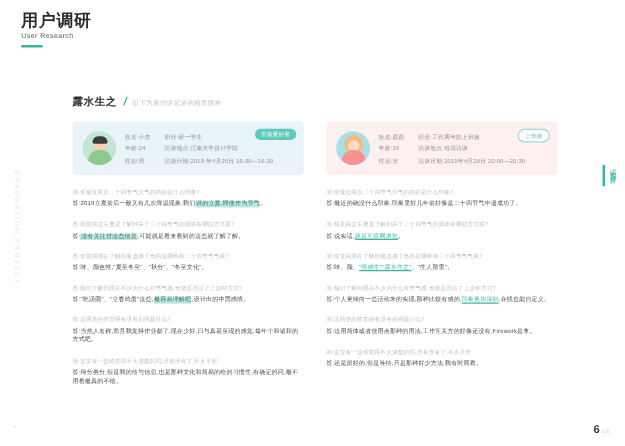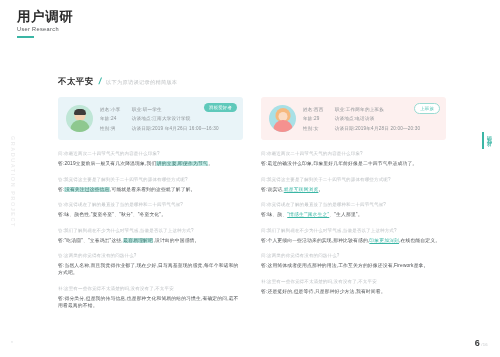--- a/index.html
+++ b/index.html
@@ -301,21 +301,21 @@
   </div>
 
   <div class="side-left">GRADUATION PROJECT</div>
 
   <div class="side-right">
     <div class="side-right-bar"></div>
     <div class="side-right-text">研究与分析</div>
   </div>
 
   <div class="section-head">
-    <span class="section-head-title">不太平安</span>
+    <span class="section-head-title">露水生之</span>
     <span class="section-head-slash">/</span>
     <span class="section-head-sub">以下为原访谈记录的精简版本</span>
   </div>
 
   <div class="columns" id="columns">
       <div class="col">
         <div class="persona blue">
           <div class="avatar male">
             <div class="av-head"></div>
             <div class="av-hair"></div>

